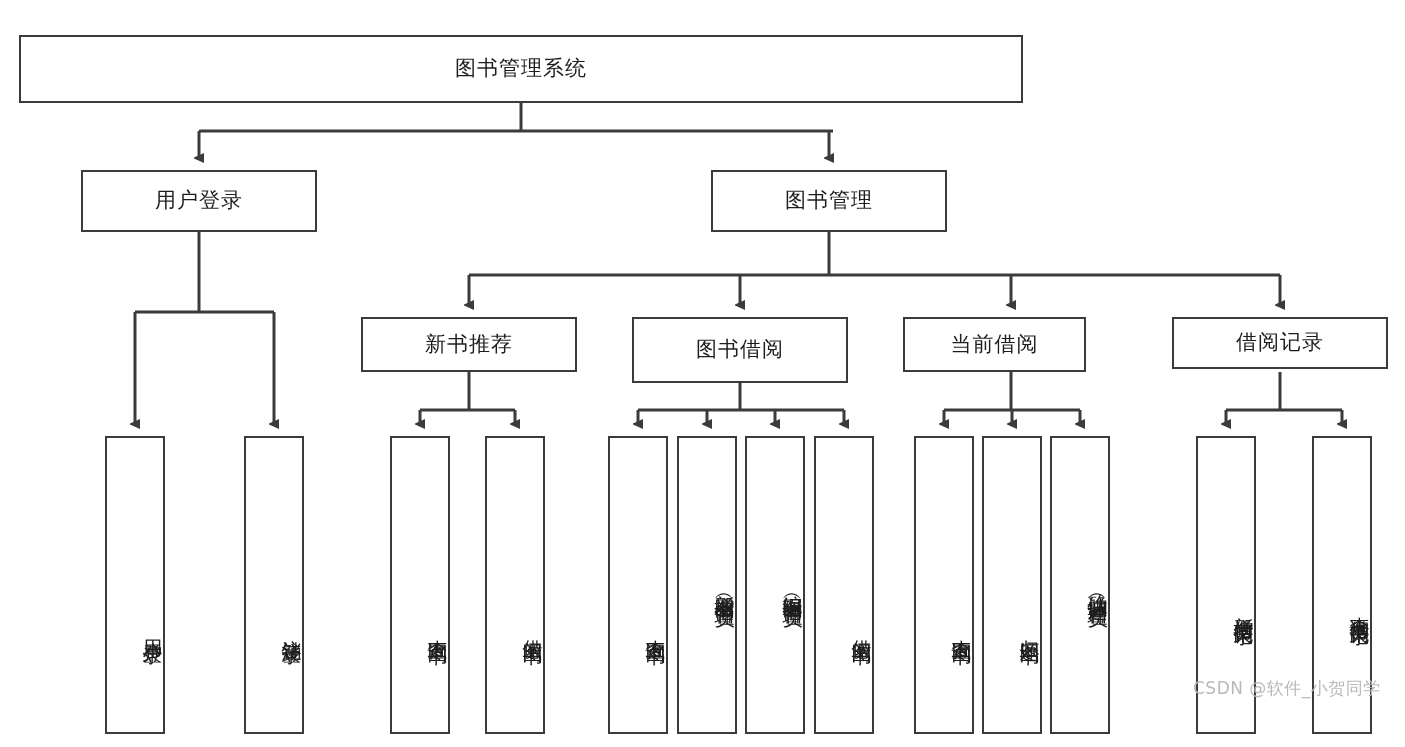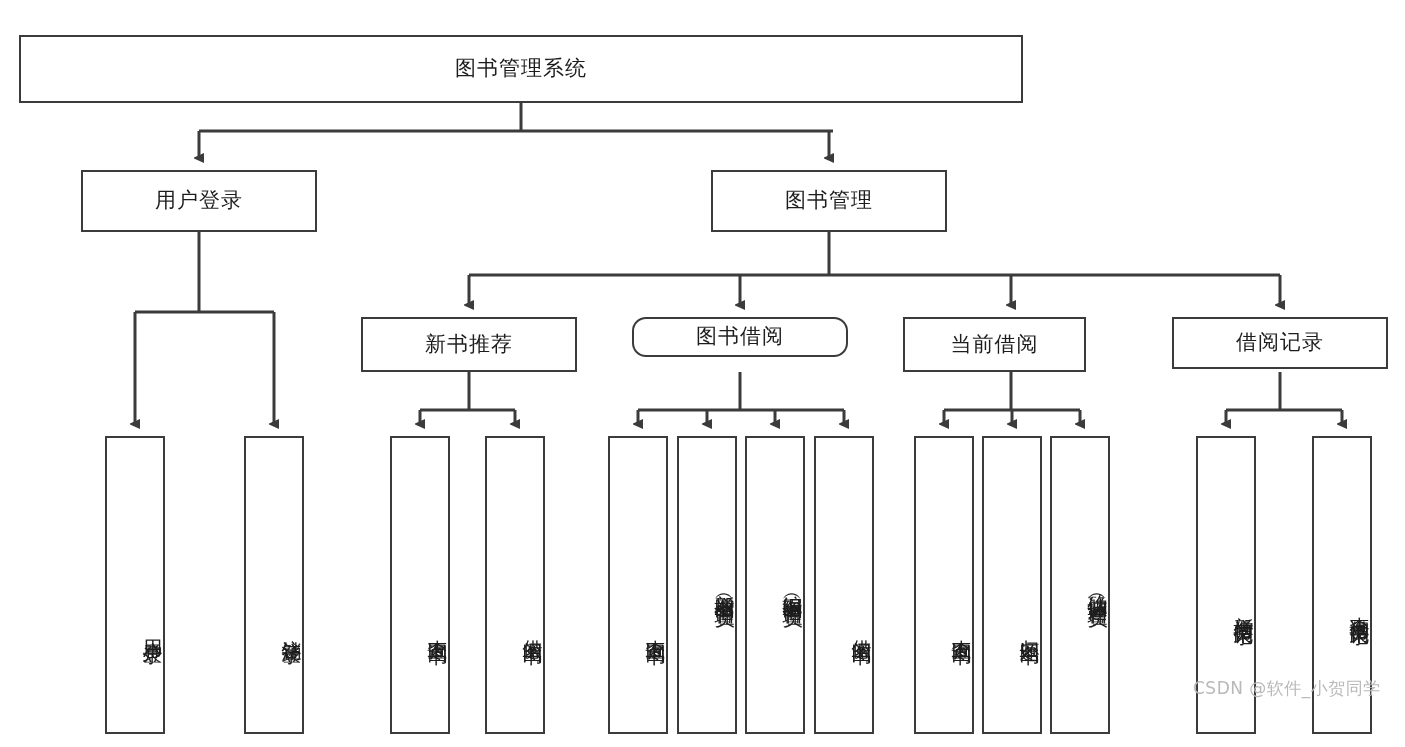--- a/index.html
+++ b/index.html
@@ -126,21 +126,21 @@
   <div class="node horiz" style="left:81px; top:170px; width:236px; height:62px;">
     <span>用户登录</span>
   </div>
   <div class="node horiz" style="left:361px; top:317px; width:216px; height:55px;">
     <span>新书推荐</span>
   </div>
 
   <div class="node horiz" style="left:711px; top:170px; width:236px; height:62px;">
     <span>图书管理</span>
   </div>
-  <div class="node horiz" style="left:632px; top:317px; width:216px; height:40px;border-radius:14px;">
+  <div class="node horiz" style="left:632px; top:317px; width:216px; height:66px;">
     <span>图书借阅</span>
   </div>
   <div class="node horiz" style="left:903px; top:317px; width:183px; height:55px;">
     <span>当前借阅</span>
   </div>
   <div class="node horiz" style="left:1172px; top:317px; width:216px; height:52px;">
     <span>借阅记录</span>
   </div>
 
   <div class="node vert" style="left:105px; top:436px; width:60px; height:298px; padding-top:86px;">

